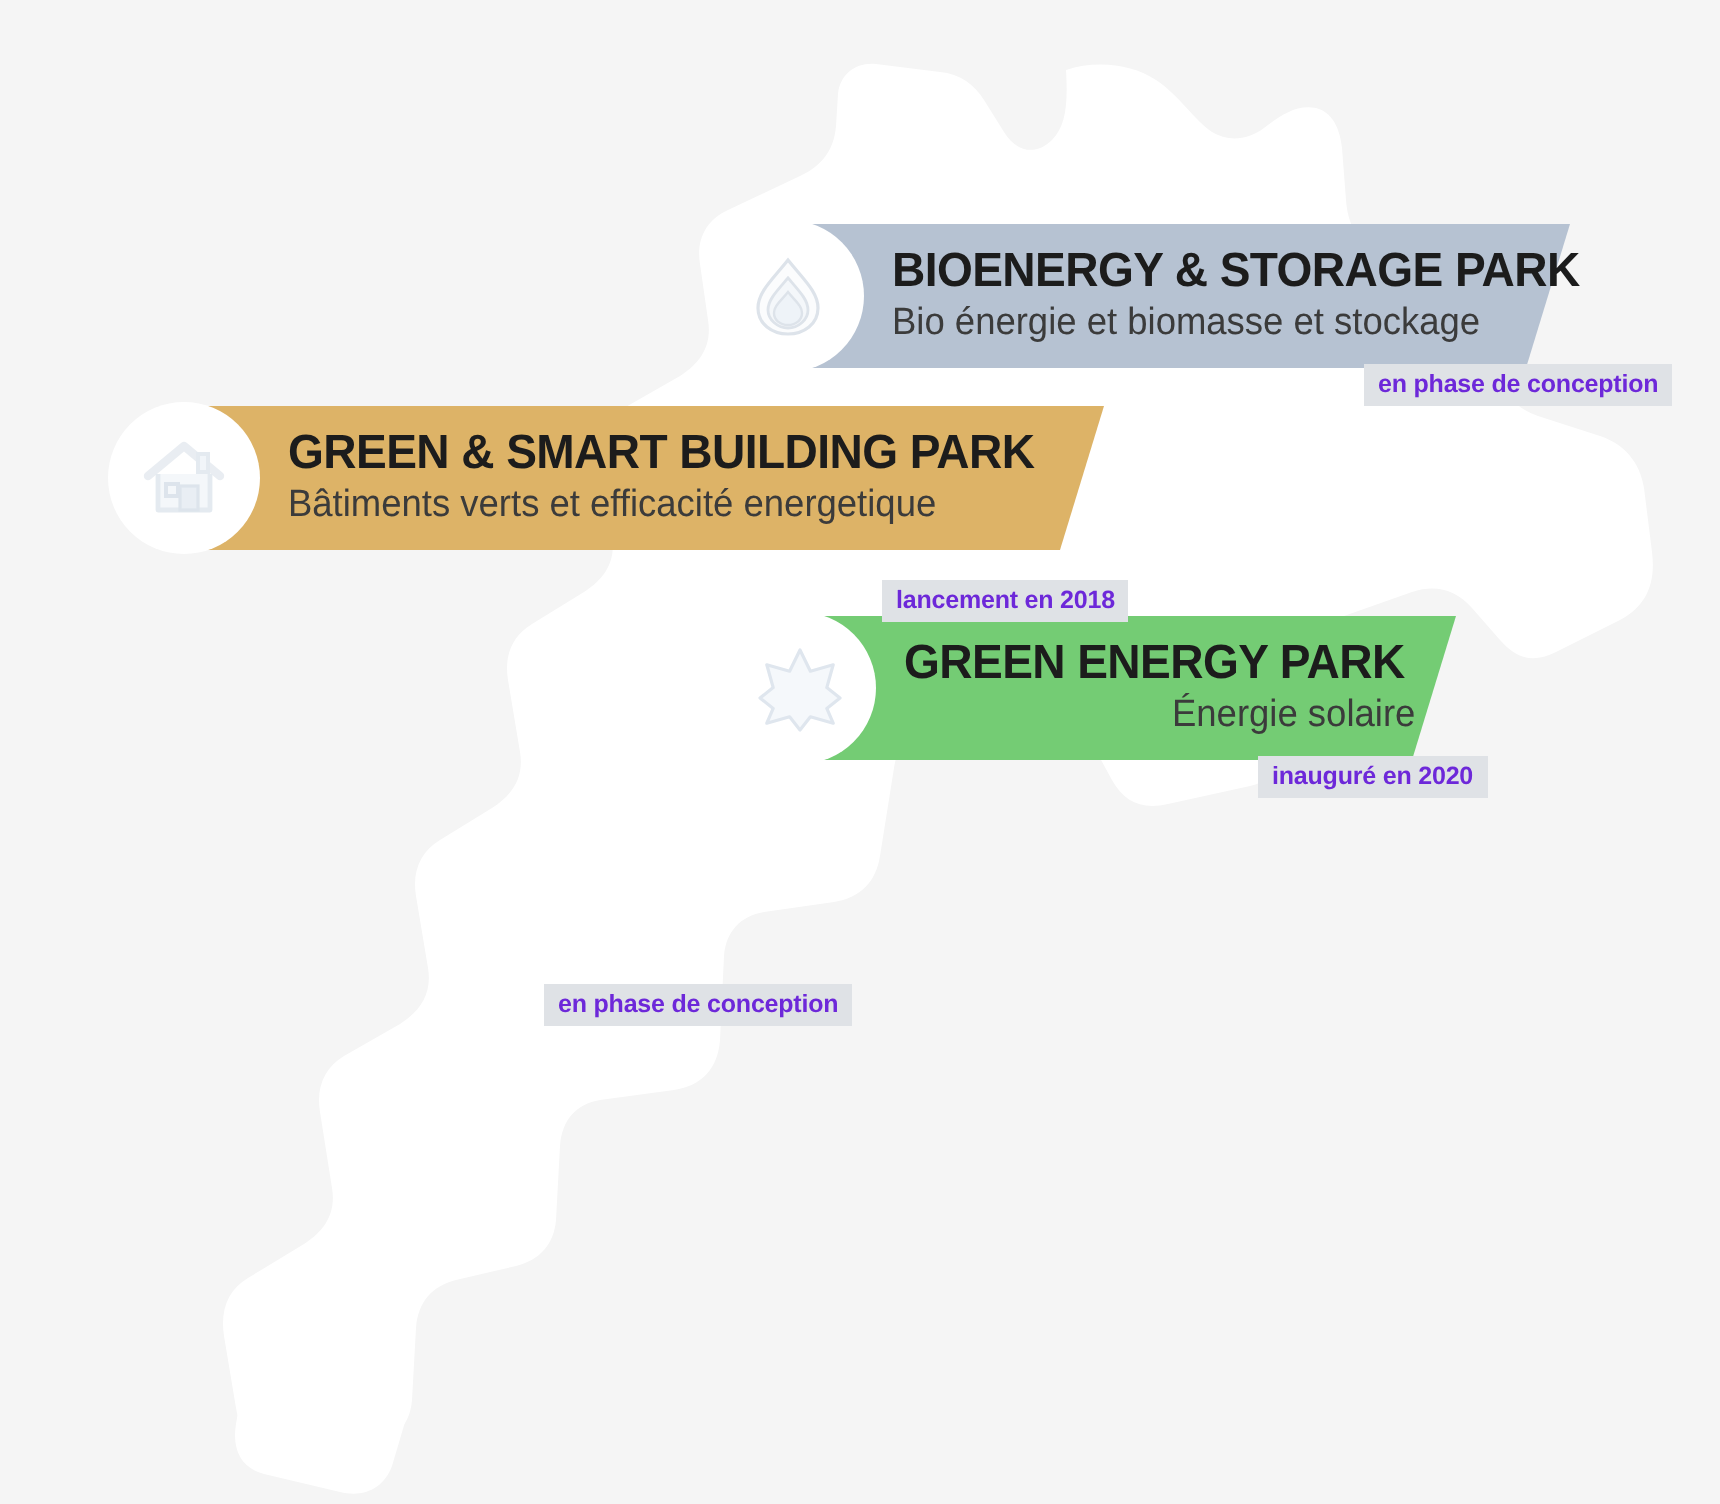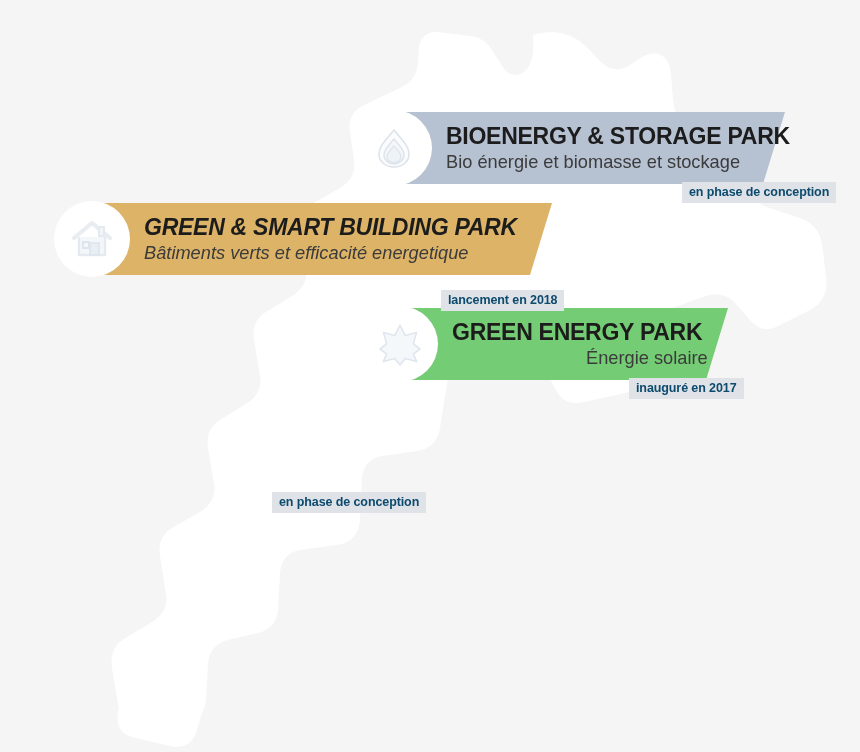--- a/index.html
+++ b/index.html
@@ -95,21 +95,21 @@
     align-items: center;
     justify-content: center;
   }
   .icon-disc svg { display:block; }
 
   
   .status-tag {
     position: absolute;
     z-index: 6;
     background: #dfe2e6;
-    color: #0c4a6e;
+    color: #6d28d9;
     font-family: "Liberation Sans", "DejaVu Sans", sans-serif;
     font-weight: bold;
     font-size: 12.5px;
     letter-spacing: -0.1px;
     padding: 3px 7px 4px 7px;
     line-height: 1.15;
     white-space: nowrap;
   }
 </style>
 </head>
@@ -218,21 +218,21 @@
       </svg>
     </div>
 
     <div class="banner-text" style="left:86px;">
       <div class="banner-title">BIOENERGY &amp; STORAGE PARK</div>
       <div class="banner-sub">Bio énergie et biomasse et stockage</div>
     </div>
   </div>
   <div class="status-tag" style="left:682px; top:182px;">en phase de conception</div>
 
-  <div class="banner-group" style="left:58px; top:203px; width:508px;font-style:italic;">
+  <div class="banner-group" style="left:58px; top:203px; width:508px;">
     <svg class="banner-body" viewBox="0 0 508 72" preserveAspectRatio="none" xmlns="http://www.w3.org/2000/svg">
       <path fill="#ddb367" d="M36 0 L494 0 L472 72 L36 72 A36 36 0 0 1 36 0 Z"></path>
     </svg>
 
     <div class="icon-disc" style="left:-4px;">
       <svg width="46" height="46" viewBox="0 0 46 46">
         <path d="M5 22 L23 7 L41 22" fill="none" stroke="#e9edf2" stroke-width="4.2" stroke-linecap="round" stroke-linejoin="round"></path>
         <path d="M10 21 L10 39 L36 39 L36 21" fill="#f4f7fa" stroke="#e4eaf0" stroke-width="2.4" stroke-linejoin="round"></path>
         <rect x="30" y="11" width="5" height="9" fill="#f1f5f9" stroke="#e4eaf0" stroke-width="2"></rect>
         <rect x="21" y="27" width="9" height="12" fill="#e9eef4" stroke="#dde4ec" stroke-width="1.6"></rect>
@@ -258,17 +258,17 @@
                  L28.2 37.4 L23 44 L17.8 37.4 L6.4 40.6 L9.6 33.2 L3 28 L9.6 22.8
                  L6.4 11.4 L17.8 14.6 Z" fill="#f5f8fb" stroke="#dfe6ee" stroke-width="1.6" stroke-linejoin="round"></path>
       </svg>
     </div>
 
     <div class="banner-text" style="left:86px;align-items:flex-end;">
       <div class="banner-title">GREEN ENERGY PARK</div>
       <div class="banner-sub">Énergie solaire</div>
     </div>
   </div>
-  <div class="status-tag" style="left:629px; top:378px;">inauguré en 2017</div>
+  <div class="status-tag" style="left:629px; top:378px;">inauguré en 2020</div>
 
   <div class="status-tag" style="left:272px; top:492px;">en phase de conception</div>
 
 </div>
 
 </body></html>

